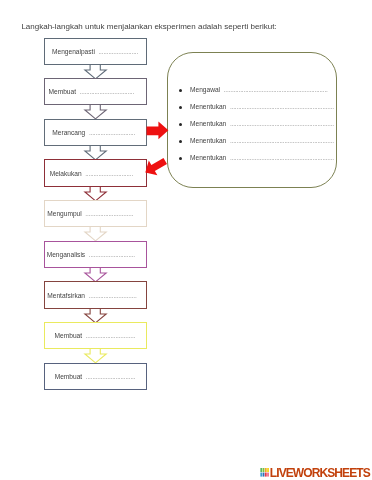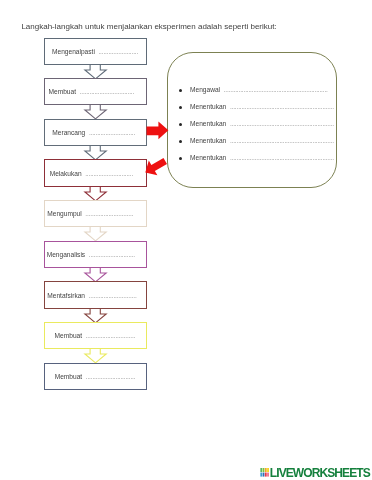--- a/index.html
+++ b/index.html
@@ -11,21 +11,21 @@
   .dots{color:#8f8f8f;letter-spacing:-0.18px;font-size:6.6px;margin-left:3.6px;}
   .arrow{position:absolute;left:84.3px;width:23px;overflow:visible;}
   .redarrow{position:absolute;overflow:visible;}
   .redarrow path{fill:#ee1111;}
   .greenbox{position:absolute;left:167.4px;top:52.2px;width:170px;height:135.5px;box-sizing:border-box;border:1px solid #7c8152;border-radius:26px;background:transparent;}
   .bullet-row{position:absolute;left:0;font-size:6.6px;line-height:7px;color:#444;white-space:nowrap;}
   .bullet-dot{position:absolute;width:3.1px;height:3.1px;border-radius:50%;background:#262626;left:179.3px;top:0.1px;}
   .bullet-text{position:absolute;left:190px;top:-2.6px;}
   .logo{position:absolute;left:259.6px;top:467.6px;display:flex;align-items:flex-end;}
   .logo-mark{display:block;margin-right:0.9px;margin-bottom:2.3px;}
-  .logo-text{font-family:"Liberation Sans",sans-serif;font-weight:bold;font-size:12px;line-height:11.5px;color:#15803d;letter-spacing:-0.9px;}
+  .logo-text{font-family:"Liberation Sans",sans-serif;font-weight:bold;font-size:12px;line-height:11.5px;color:#c2410c;letter-spacing:-0.9px;}
 </style>
 </head>
 <body>
 
 <div id="page">
   <div class="title">Langkah-langkah untuk menjalankan eksperimen adalah seperti berikut:</div>
   <div id="flow">
       <svg class="arrow" width="23" height="16.830000000000013" viewBox="0 0 23 16.830000000000013" style="top: 61.8px;">
         <path d="M6.1,0 L6.1,8 L0.9,8 L11.5,16.830000000000013 L22.2,8 L16.3,8 L16.3,0" fill="none" stroke="#5f6b78" stroke-width="1.1" stroke-linejoin="miter"></path>
       </svg>

